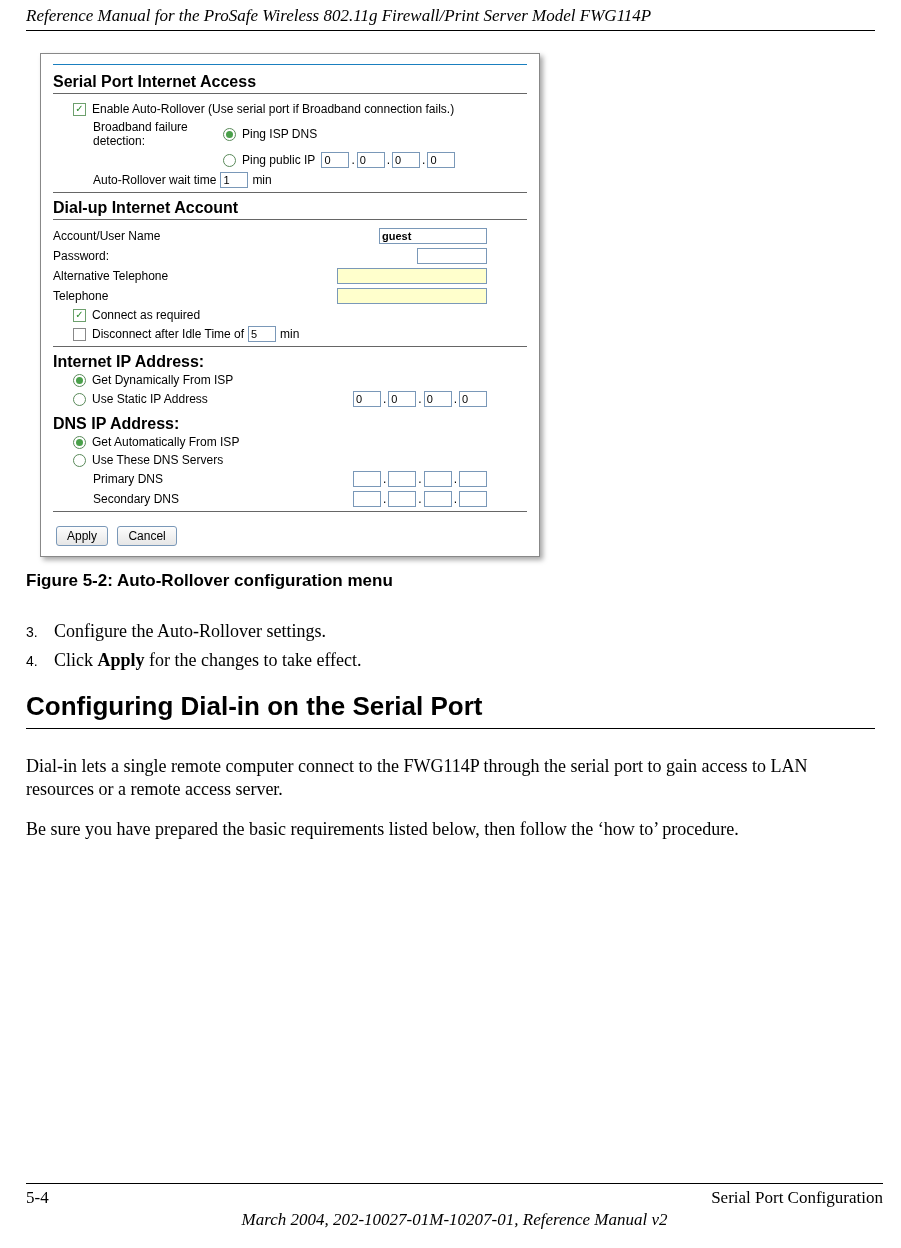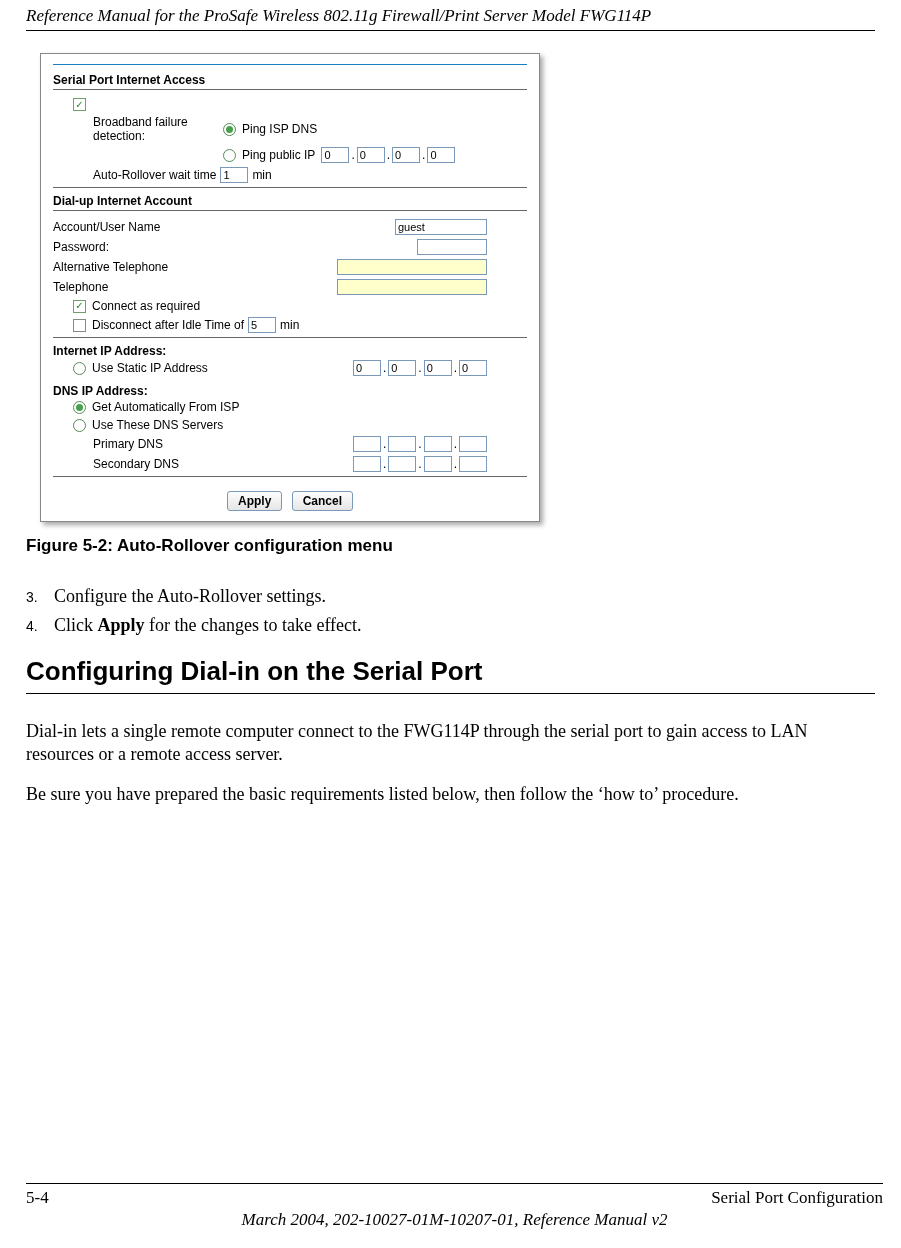--- a/index.html
+++ b/index.html
@@ -34,21 +34,21 @@
   }
   .shot-title {
     color: #1a7fbf;
     font-size: 16px;
     font-weight: bold;
     padding: 2px 0 2px 0;
   }
   .shot-hr { border: none; border-top: 1px solid #1a7fbf; margin: 2px 0 8px 0; }
   .sec-hdr {
     font-weight: bold;
-    font-size: 12px;
+    font-size: 16px;
     margin-top: 6px;
   }
   .sec-rule { border: none; border-top: 1px solid #666; margin: 2px 0 6px 0; }
   .row { display: flex; align-items: center; font-size: 12px; padding: 2px 0; }
   .indent1 { padding-left: 20px; }
   .indent2 { padding-left: 40px; }
   .lbl-col { flex: 0 0 130px; }
   .cbx {
     width: 13px; height: 13px; border: 1px solid #6da06d;
     display: inline-flex; align-items: center; justify-content: center;
@@ -59,24 +59,24 @@
     width: 13px; height: 13px; border: 1px solid #5a8a5a; border-radius: 50%;
     display: inline-flex; align-items: center; justify-content: center; margin-right: 6px;
   }
   .rdo.sel::after { content:""; width:7px; height:7px; background:#4aa04a; border-radius:50%; }
   .tin {
     border: 1px solid #7a98b8; height: 16px; font-size: 11px;
     padding: 0 2px; background: #fff; display:inline-block; vertical-align:middle;
   }
   .tin.yellow { background:#ffffcc; }
   .w28 { width: 28px; }
-  .w110 { width: 92px; }
+  .w110 { width: 108px; font-weight: bold; }
   .w150 { width: 150px; }
   .dot { padding: 0 2px; }
-  .btn-row { text-align:center; padding-top:8px;font-weight:bold; }
+  .btn-row { padding-top:8px; }
   .btn {
     display:inline-block; border:1px solid #7a98b8; border-radius:3px;
     background:linear-gradient(#fdfdfd,#e6e6e6);
     padding:2px 10px; font-size:12px; margin:0 3px; color:#000;
   }
   .fig-caption {
     font-family: Arial, Helvetica, sans-serif;
     font-weight: bold;
     font-size: 17px;
     margin: 14px 0 30px 0;
@@ -105,20 +105,21 @@
 
 <div class="header-line">Reference Manual for the ProSafe Wireless 802.11g  Firewall/Print Server Model FWG114P</div>
 
 <div class="screenshot-wrap">
   <hr class="shot-hr">
 
   <div class="sec-hdr">Serial Port Internet Access</div>
   <hr class="sec-rule">
   <div class="row indent1">
     <span class="cbx">✓</span>
+    <span>Enable Auto-Rollover (Use serial port if Broadband connection fails.)</span>
   </div>
   <div class="row indent2">
     <span class="lbl-col">Broadband failure detection:</span>
     <span class="rdo sel"></span>
     <span>Ping ISP DNS</span>
   </div>
   <div class="row indent2">
     <span class="lbl-col"></span>
     <span class="rdo"></span>
     <span>Ping public IP</span>
@@ -174,20 +175,24 @@
     <span class="cbx empty">✓</span>
     <span>Disconnect after Idle Time of</span>
     <span style="width:4px;"></span>
     <input class="tin w28" value="5" style="">
     <span style="width:4px;"></span>
     <span>min</span>
   </div>
   <hr class="sec-rule">
 
   <div class="sec-hdr">Internet IP Address:</div>
+  <div class="row indent1">
+    <span class="rdo sel"></span>
+    <span>Get Dynamically From ISP</span>
+  </div>
   <div class="row indent1">
     <span class="rdo"></span>
     <span>Use Static IP Address</span>
     <span class="gap-after"></span>
     <input class="tin w28" value="0" style="">
       <span class="dot">.</span>
     <input class="tin w28" value="0" style="">
       <span class="dot">.</span>
     <input class="tin w28" value="0" style="">
       <span class="dot">.</span>

